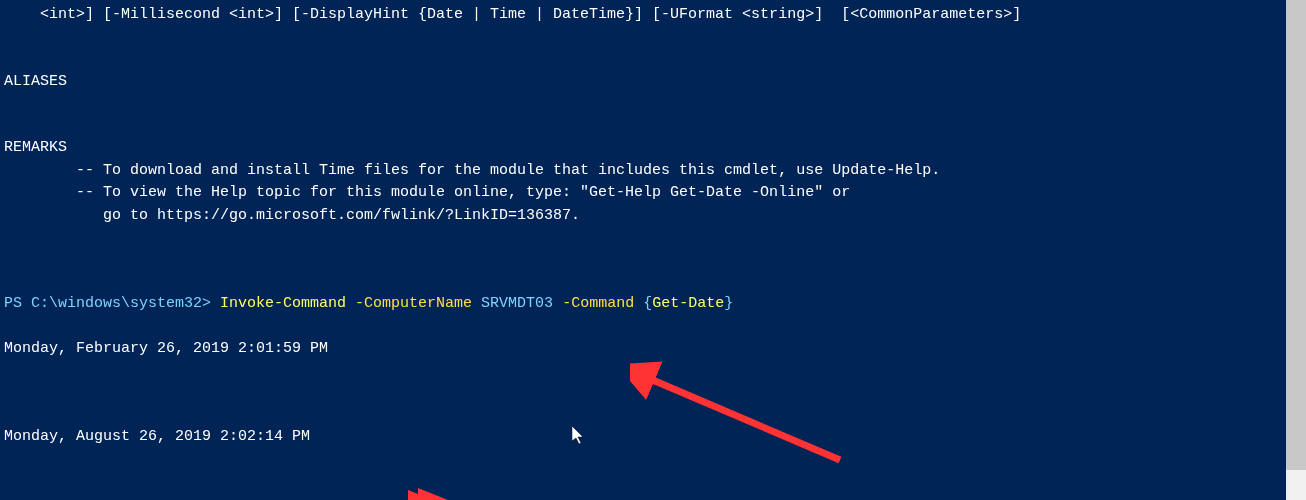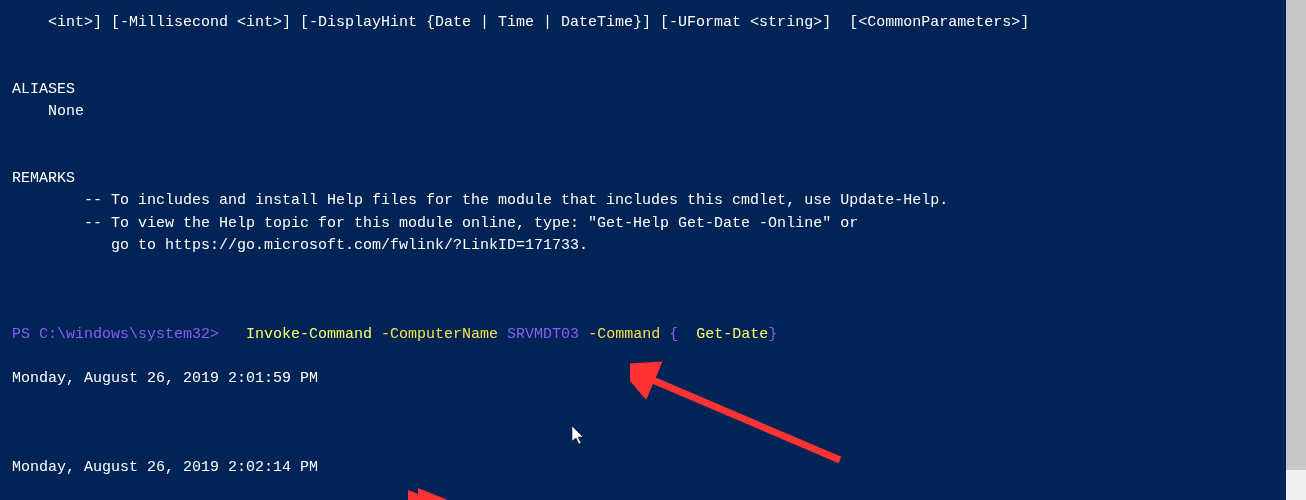--- a/index.html
+++ b/index.html
@@ -12,21 +12,21 @@
       font-family: 'Consolas', 'Courier New', monospace;
       font-size: 15px;
       color: #ffffff;
       width: 1306px;
       height: 500px;
       overflow: hidden;
       position: relative;
       line-height: 1.5;
     }
     .terminal-area {
-      padding: 12px;
+      padding: 4px;
       position: relative;
       width: 1290px;
       height: 500px;
       overflow: hidden;
     }
     .scrollbar {
       position: absolute;
       right: 0;
       top: 0;
       width: 20px;
@@ -43,27 +43,26 @@
     }
     pre {
       white-space: pre;
       font-family: inherit;
     }
     .prompt-line {
       white-space: pre;
     }
     .cmd-yellow {
       color: #ffff66;
-      margin-left: 18px;
     }
     .cmd-gray {
       color: #fde047;
     }
     .cmd-white {
-      color: #8b5cf6;
+      color: #7dd3fc;
     }
     .cursor {
       position: absolute;
       width: 14px;
       height: 18px;
       color: #ffffff;
       font-size: 18px;
       left: 572px;
       top: 426px;
     }
@@ -84,33 +83,32 @@
     }
   </style>
 </head>
 <body>
 
 <div class="terminal-area">
   <pre>    &lt;int&gt;] [-Millisecond &lt;int&gt;] [-DisplayHint {Date | Time | DateTime}] [-UFormat &lt;string&gt;]  [&lt;CommonParameters&gt;]</pre>
   <div class="blank-line"></div>
   <div class="blank-line"></div>
   <pre>ALIASES</pre>
-  <pre>    None</pre>
   <div class="blank-line"></div>
   <div class="blank-line"></div>
   <pre>REMARKS</pre>
-  <pre>        -- To includes and install Help files for the module that includes this cmdlet, use Update-Help.</pre>
+  <pre>        -- To download and install Time files for the module that includes this cmdlet, use Update-Help.</pre>
   <pre>        -- To view the Help topic for this module online, type: "Get-Help Get-Date -Online" or</pre>
-  <pre>           go to https://go.microsoft.com/fwlink/?LinkID=171733.</pre>
+  <pre>           go to https://go.microsoft.com/fwlink/?LinkID=136387.</pre>
   <div class="blank-line"></div>
   <div class="blank-line"></div>
   <div class="blank-line"></div>
   <div class="prompt-line"><span class="cmd-white">PS C:\windows\system32&gt; </span><span class="cmd-yellow">Invoke-Command</span><span class="cmd-gray"> -ComputerName</span><span class="cmd-white"> SRVMDT03</span><span class="cmd-gray"> -Command</span><span class="cmd-white"> {</span><span class="cmd-yellow">Get-Date</span><span class="cmd-white">}</span></div>
   <div class="blank-line"></div>
-  <pre>Monday, August 26, 2019 2:01:59 PM</pre>
+  <pre>Monday, February 26, 2019 2:01:59 PM</pre>
   <div class="blank-line"></div>
   <div class="blank-line"></div>
   <div class="blank-line"></div>
   <pre>Monday, August 26, 2019 2:02:14 PM</pre>
 </div>
 
 <div class="scrollbar">
   <div class="scrollbar-thumb"></div>
 </div>
 

